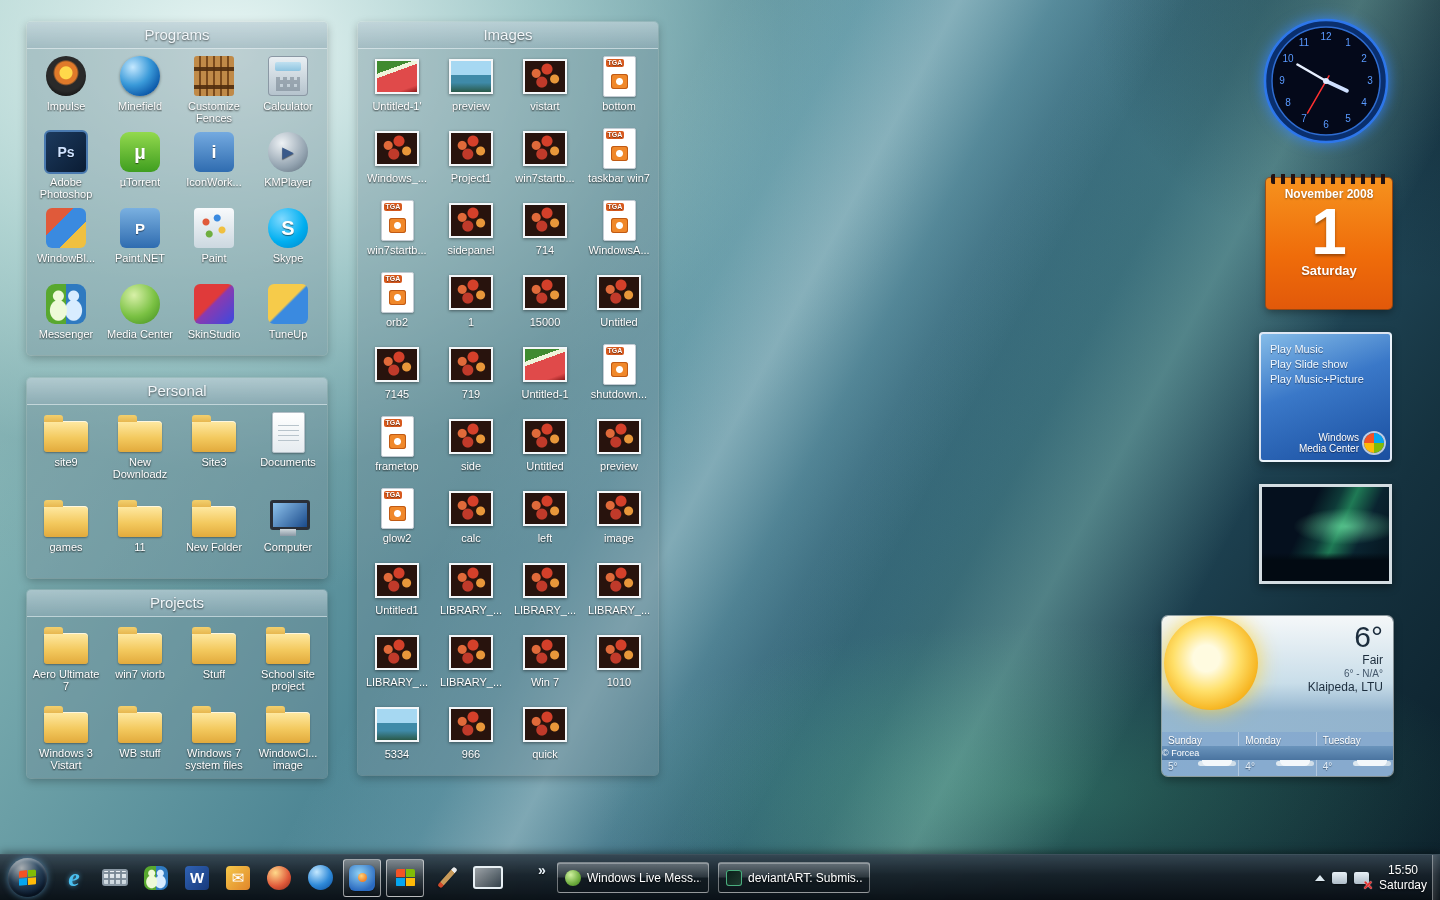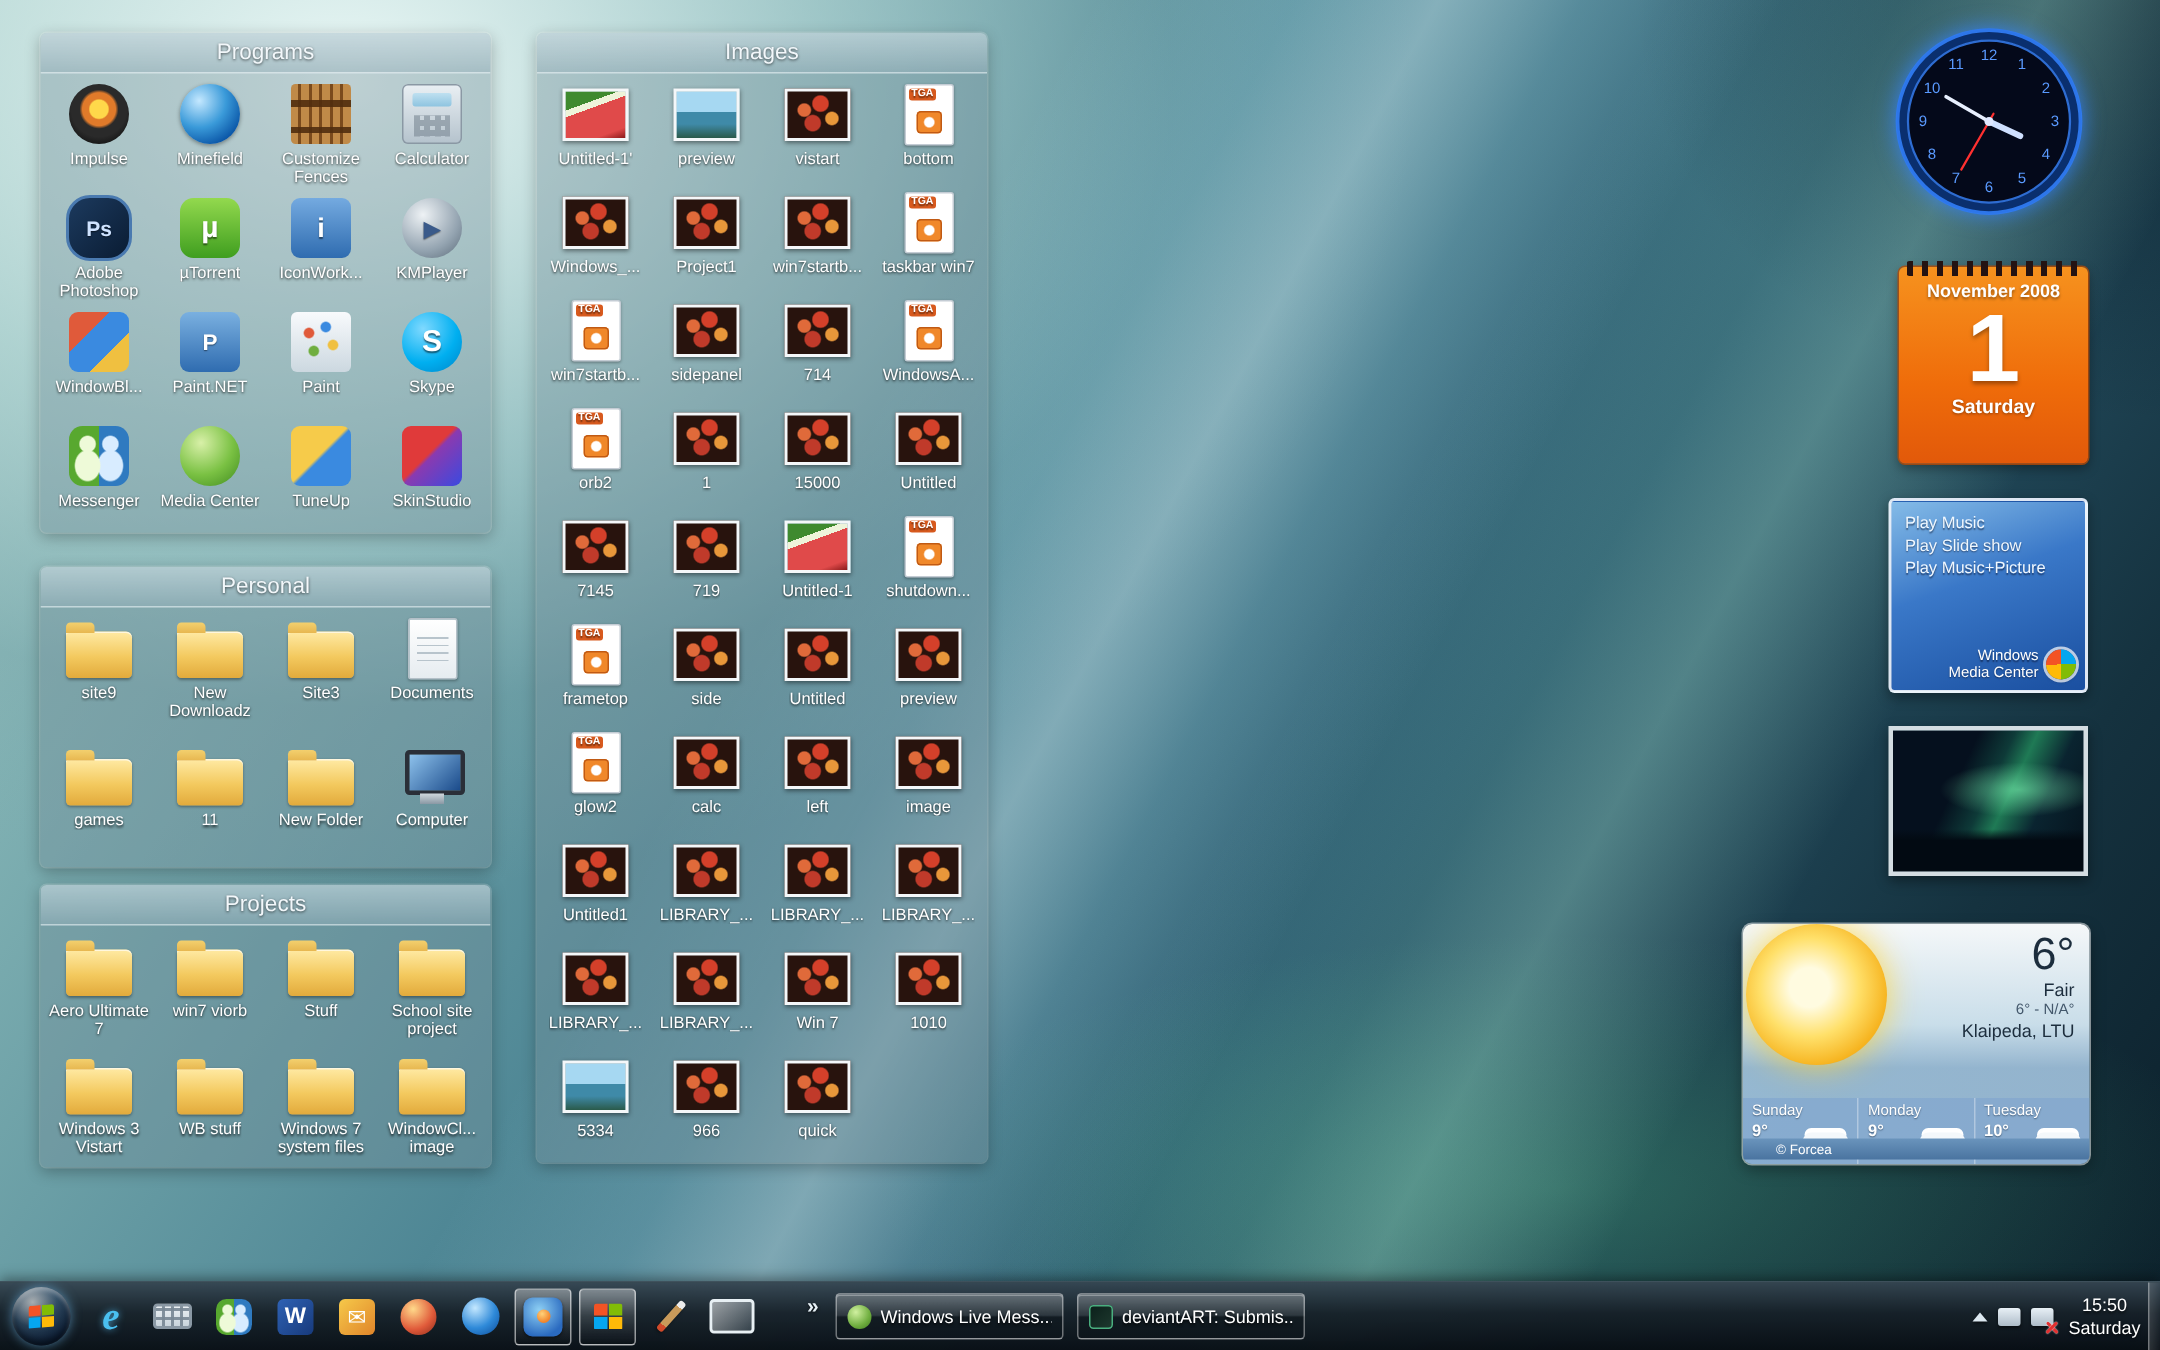--- a/index.html
+++ b/index.html
@@ -39,21 +39,21 @@
   
   .ic-globe{border-radius:50%;background:radial-gradient(circle at 32% 28%,#c4e8ff,#3a9ad9 45%,#0b57a8 78%,#063a74);box-shadow:0 1px 3px rgba(0,0,0,.4);}
   .ic-impulse{border-radius:50%;background:radial-gradient(circle at 50% 42%,#ffd84a 0 6px,#e07a2a 7px 11px,#2a2a2a 13px 60%,#000 100%);}
   .ic-fences{border-radius:3px;background:
       linear-gradient(0deg, transparent 0 7px, rgba(80,45,14,.9) 7px 11px, transparent 11px 25px, rgba(80,45,14,.9) 25px 29px, transparent 29px),
       repeating-linear-gradient(90deg,#c08a48 0 5px,#7a4a1c 5px 7px);}
   .ic-calculator{border-radius:4px;background:linear-gradient(180deg,#eaf0f4,#b4c2cc);box-shadow:inset 0 0 0 1px #8a98a4;}
   .ic-calculator::before{content:"";position:absolute;top:6px;left:7px;right:7px;height:9px;background:linear-gradient(180deg,#bfe0f0,#8ec4e0);border-radius:2px;}
   .ic-calculator::after{content:"";position:absolute;bottom:5px;left:8px;right:8px;height:14px;
       background:repeating-linear-gradient(90deg,#7a8894 0 4px,transparent 4px 7px),repeating-linear-gradient(0deg,#7a8894 0 4px,transparent 4px 7px);opacity:.6;}
-  .ic-photoshop{border-radius:16px;border:2px solid #4a7ab0;background:linear-gradient(135deg,#1c3a5e,#0a1c33);color:#cfe3ff;font-size:14px;}
+  .ic-photoshop{border-radius:6px;border:2px solid #4a7ab0;background:linear-gradient(135deg,#1c3a5e,#0a1c33);color:#cfe3ff;font-size:14px;}
   .ic-utorrent{border-radius:9px;background:linear-gradient(180deg,#93d94e,#3f9e1f);font-size:20px;}
   .ic-iconworkshop{border-radius:6px;background:linear-gradient(180deg,#74aae0,#2f6cb0);font-size:18px;}
   .ic-kmplayer{border-radius:50%;background:radial-gradient(circle at 35% 28%,#eef2f5,#93a3b0 62%,#5a6a78);color:#3a5a8a;font-size:14px;}
   .ic-windowblinds{border-radius:6px;background:linear-gradient(135deg,#e05a3a 0 34%,#3a8ae0 34% 67%,#f0c040 67%);}
   .ic-paintnet{border-radius:6px;background:linear-gradient(180deg,#7ab0e0,#2f6cb0);}
   .ic-paint{border-radius:4px;background:
       radial-gradient(circle at 30% 35%,#e05a3a 3px,transparent 4px),
       radial-gradient(circle at 58% 25%,#3a8ae0 3px,transparent 4px),
       radial-gradient(circle at 70% 55%,#f0c040 3px,transparent 4px),
       radial-gradient(circle at 38% 65%,#6fae3f 3px,transparent 4px),
@@ -139,22 +139,22 @@
   .wx-forecast{position:absolute;left:0;right:0;top:94px;height:52px;display:flex;
       background:rgba(126,164,206,.6);margin-top:22px;}
   .wx-day{flex:1;padding:3px 6px;color:#fff;text-shadow:0 1px 1px rgba(0,20,40,.5);}
   .wx-day + .wx-day{border-left:1px solid rgba(255,255,255,.35);}
   .wx-dayname{font-size:10px;line-height:12px;}
   .wx-row{display:flex;align-items:center;justify-content:space-between;margin-top:1px;}
   .wx-hi{font-size:11px;font-weight:bold;line-height:13px;}
   .wx-lo{font-size:10px;line-height:12px;color:#e4eef8;}
   .wx-cloud{width:30px;height:11px;border-radius:7px;background:#f4f8fb;
       box-shadow:-7px 3px 0 -3px #dde8f0, 7px 3px 0 -3px #cfdde8, 0 -4px 0 -1px #fff;}
-  .wx-footer{position:absolute;left:0;right:0;bottom:3px;height:14px;line-height:14px;
-      background:linear-gradient(180deg,#6a94bc,#4a74a0);color:#fff;font-size:9px;padding-left:22px;}
+  .wx-footer{position:absolute;left:0;right:0;bottom:16px;height:14px;line-height:14px;
+      background:linear-gradient(180deg,#6a94bc,#4a74a0);color:#fff;font-size:9px;padding-left:0;}
   
   .taskbar{position:absolute;left:0;right:0;bottom:0;height:45px;
       background:linear-gradient(180deg,rgba(52,68,80,.94) 0%,rgba(22,32,40,.96) 45%,rgba(8,14,20,.97) 100%);
       border-top:1px solid rgba(160,200,220,.35);box-shadow:0 -2px 8px rgba(0,0,0,.4);}
   .start-orb{position:absolute;left:8px;top:3px;width:39px;height:39px;border-radius:50%;cursor:pointer;
       background:radial-gradient(circle at 35% 26%,rgba(255,255,255,.6),rgba(90,150,210,.28) 42%,rgba(8,28,58,.7) 78%);
       box-shadow:0 0 7px rgba(120,200,255,.55), inset 0 -3px 5px rgba(0,0,0,.5), inset 0 2px 3px rgba(255,255,255,.4);
       display:flex;align-items:center;justify-content:center;}
   .start-flag{width:17px;height:16px;transform:skewY(-5deg);border-radius:2px;
       background:
@@ -315,29 +315,29 @@
           <div class="ilabel">Messenger</div>
         </div>
         <div class="dicon">
           <div class="icbox">
             <div class="ic ic-mediacenter"></div>
           </div>
           <div class="ilabel">Media Center</div>
         </div>
         <div class="dicon">
           <div class="icbox">
+            <div class="ic ic-skinstudio"></div>
+          </div>
+          <div class="ilabel">SkinStudio</div>
+        </div>
+        <div class="dicon">
+          <div class="icbox">
             <div class="ic ic-tuneup"></div>
           </div>
           <div class="ilabel">TuneUp</div>
-        </div>
-        <div class="dicon">
-          <div class="icbox">
-            <div class="ic ic-skinstudio"></div>
-          </div>
-          <div class="ilabel">SkinStudio</div>
         </div>
       </div>
   </div>
   <div class="fence fence-personal" style="left:27px;top:378px;width:300px;height:200px">
     <div class="fence-title">Personal</div>
     <div class="fence-grid">
         <div class="dicon">
           <div class="icbox">
             <div class="ic ic-folder"></div>
           </div>

